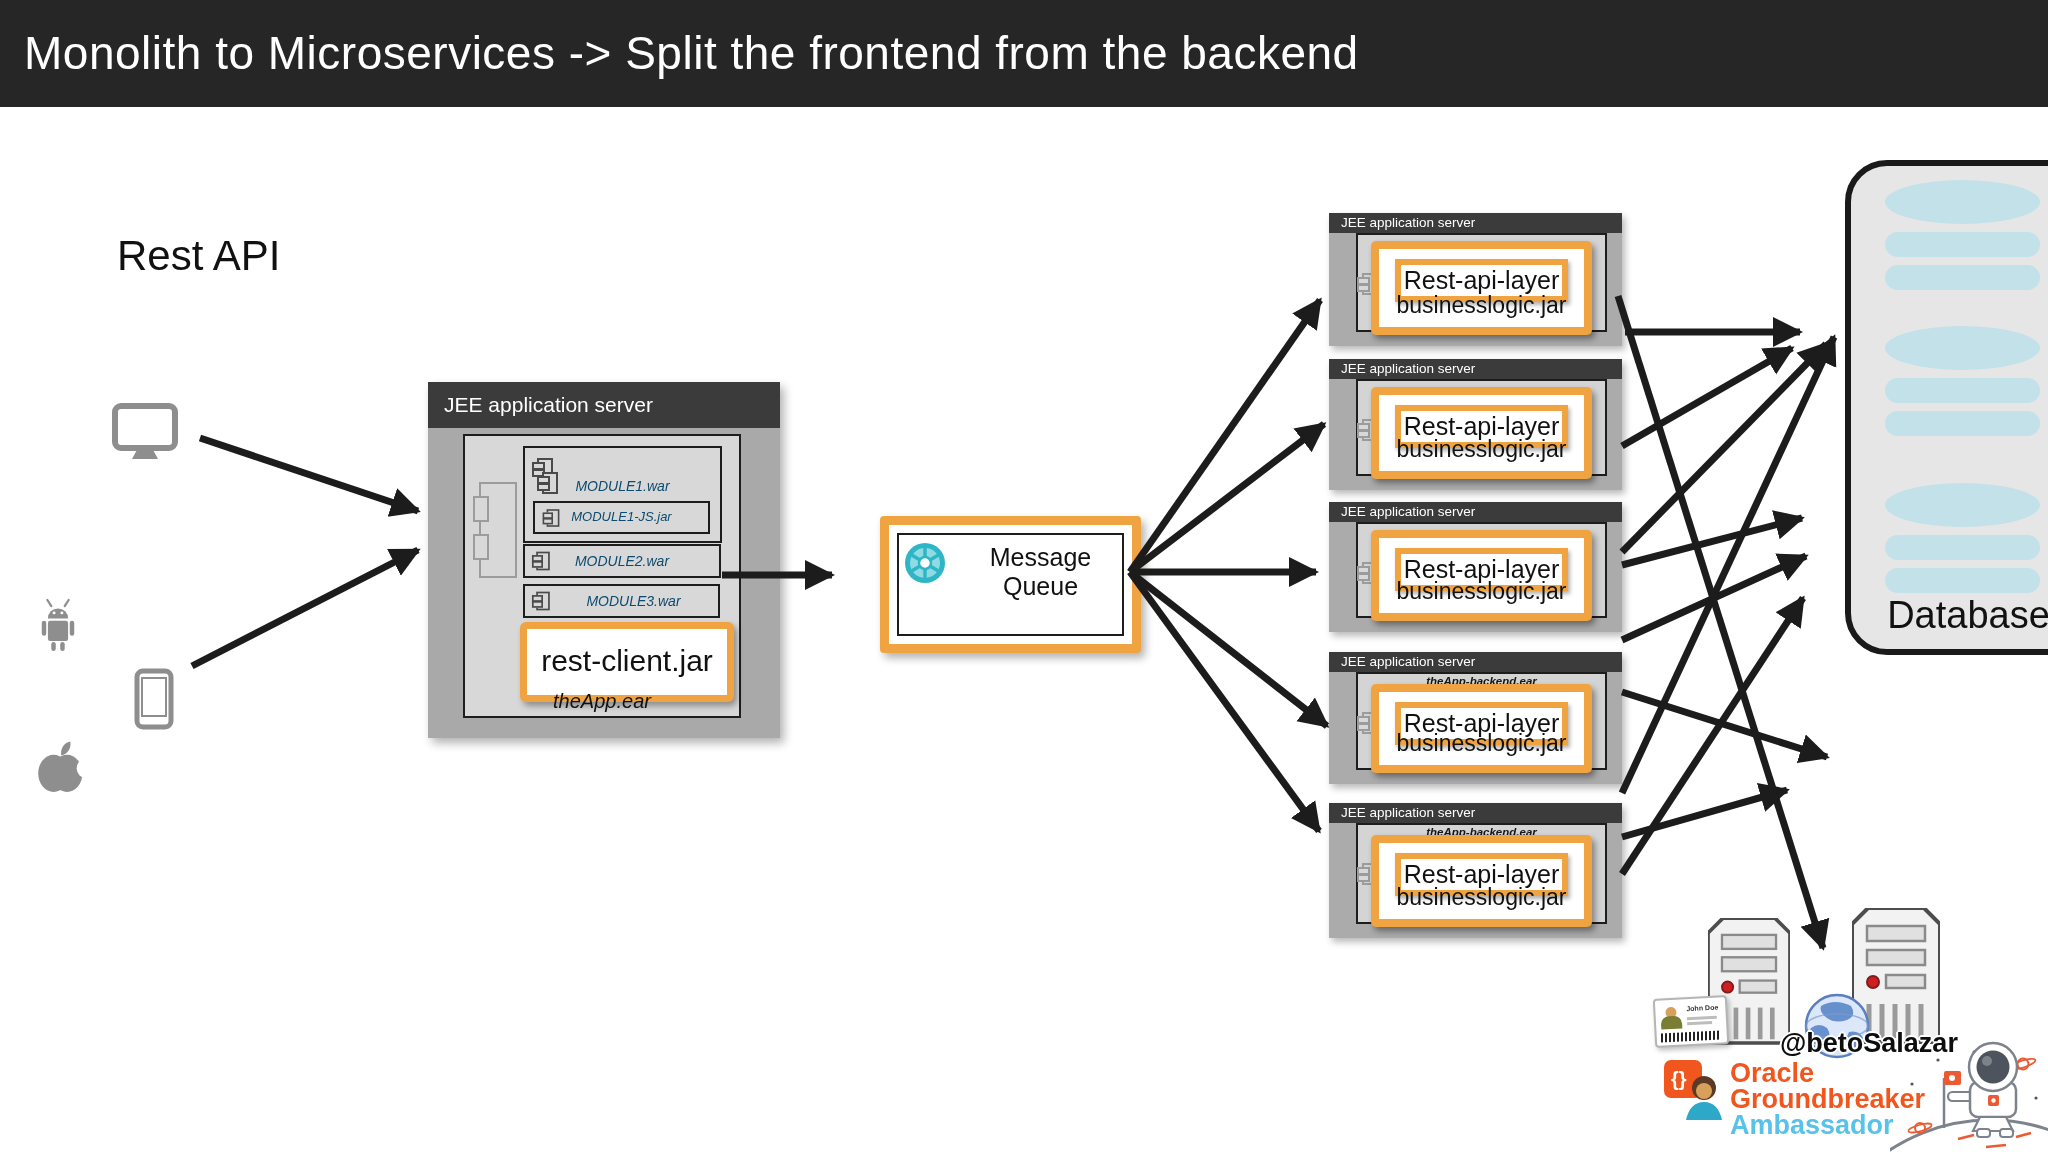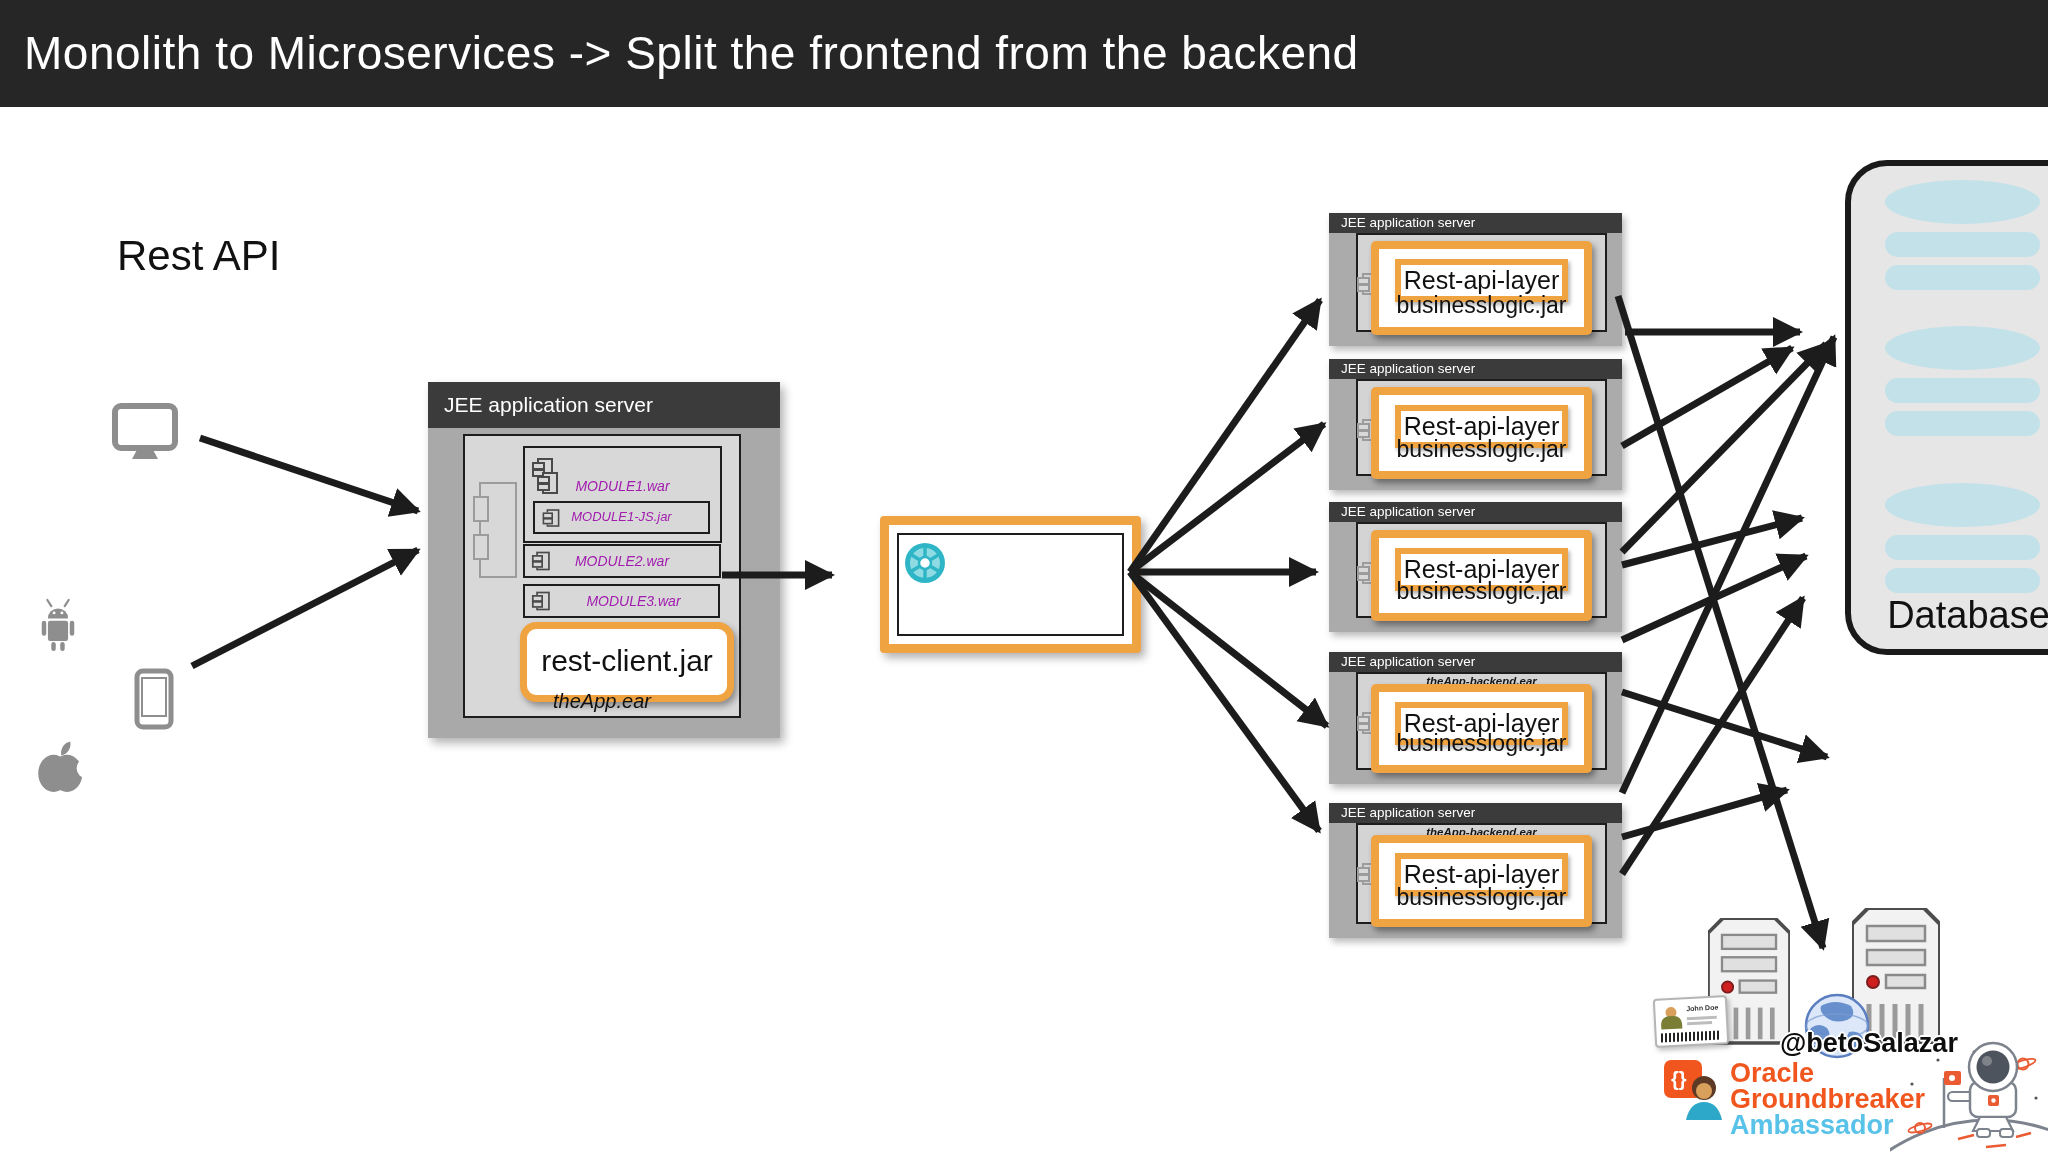--- a/index.html
+++ b/index.html
@@ -11,26 +11,26 @@
   .titlebar .t{position:absolute;left:24px;top:0;line-height:107px;font-size:46px;color:#fff;letter-spacing:.5px;white-space:nowrap;}
   .restapi{left:117px;top:232px;font-size:42px;color:#111;}
   
   .mono{left:428px;top:382px;width:352px;height:356px;background:#a9a9a9;box-shadow:4px 5px 9px rgba(0,0,0,.30);}
   .mono .hdr{position:absolute;left:0;top:0;right:0;height:46px;background:#3b3b3b;color:#fff;font-size:21px;line-height:46px;padding-left:16px;}
   .mono .inner{position:absolute;left:35px;top:52px;width:274px;height:280px;background:#d8d8d8;border:2px solid #1d1d1d;}
   .lolli{position:absolute;left:14px;top:46px;width:34px;height:92px;border:2px solid #9c9c9c;}
   .lolli i{position:absolute;left:-8px;width:12px;height:22px;border:2px solid #9c9c9c;background:#d8d8d8;display:block;}
   .lolli i.a{top:12px}.lolli i.b{top:50px}
   .modbox{position:absolute;background:#d8d8d8;border:2px solid #1d1d1d;}
-  .modlbl{position:absolute;left:0;right:0;text-align:center;font-style:italic;font-size:14px;color:#a21caf;}
+  .modlbl{position:absolute;left:0;right:0;text-align:center;font-style:italic;font-size:14px;color:#0c4a6e;}
   .comp{position:absolute;width:12px;height:18px;border:2px solid #4a4a4a;background:inherit;}
   .comp i{position:absolute;left:-7px;width:9px;height:4px;border:2px solid #4a4a4a;background:#d8d8d8;display:block;}
   .comp i.a{top:2px}.comp i.b{top:9px}
   .comp.faint,.comp.faint i{border-color:#9c9c9c;}
-  .restclient{position:absolute;left:55px;top:186px;width:200px;height:66px;background:#fff;border:7px solid #f0a441;border-radius:16px;box-shadow:3px 4px 6px rgba(0,0,0,.35);
+  .restclient{position:absolute;left:55px;top:186px;width:200px;height:66px;background:#fff;border:7px solid #f0a441;border-radius:6px;box-shadow:3px 4px 6px rgba(0,0,0,.35);
               text-align:center;font-size:30px;line-height:64px;}
   .earlbl{position:absolute;left:0;right:0;bottom:3px;text-align:center;font-style:italic;font-size:20px;}
   
   .mq{left:880px;top:516px;width:243px;height:119px;background:#fff;border:9px solid #f0a441;border-radius:4px;box-shadow:4px 5px 8px rgba(0,0,0,.3);}
   .mq .in{position:absolute;inset:8px;border:2px solid #1d1d1d;background:#fff;}
   .mq .txt{position:absolute;left:60px;right:0;top:18px;text-align:center;font-size:25px;line-height:29px;color:#111;}
   .mq svg{position:absolute;left:14px;top:16px;}
   
   .msbox{left:1329px;width:293px;background:#ababab;box-shadow:3px 4px 7px rgba(0,0,0,.28);}
   .msbox .hdr{position:absolute;left:0;top:0;right:0;height:20px;background:#3b3b3b;color:#fff;font-size:13.5px;line-height:20px;padding-left:12px;}
@@ -166,20 +166,21 @@
       <g stroke="#2fb6c6" stroke-width="3.5">
         <line x1="22" y1="22" x2="22" y2="5"></line>
           <line x1="22" y1="22" x2="37" y2="13"></line>
         <line x1="22" y1="22" x2="37" y2="31"></line>
           <line x1="22" y1="22" x2="22" y2="39"></line>
         <line x1="22" y1="22" x2="7" y2="31"></line>
           <line x1="22" y1="22" x2="7" y2="13"></line>
       </g>
       <circle cx="22" cy="22" r="6" fill="#fff" stroke="#2fb6c6" stroke-width="2.5"></circle>
     </svg>
+    <div class="txt">Message Queue</div>
   </div>
 
   <div class="abs msbox" style="top:213px;height:133px;">
     <div class="hdr">JEE application server</div>
     <div class="inner">
       <span class="comp faint">
           <i class="a"></i>
           <i class="b"></i>
         </span>
       <div class="obox">

